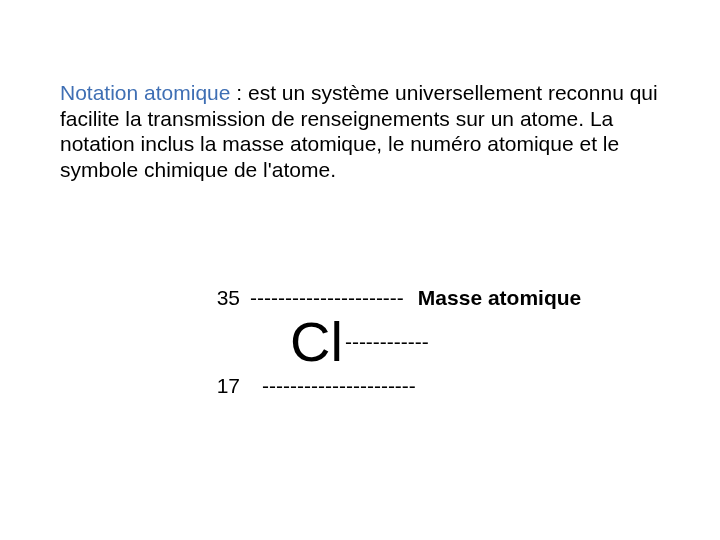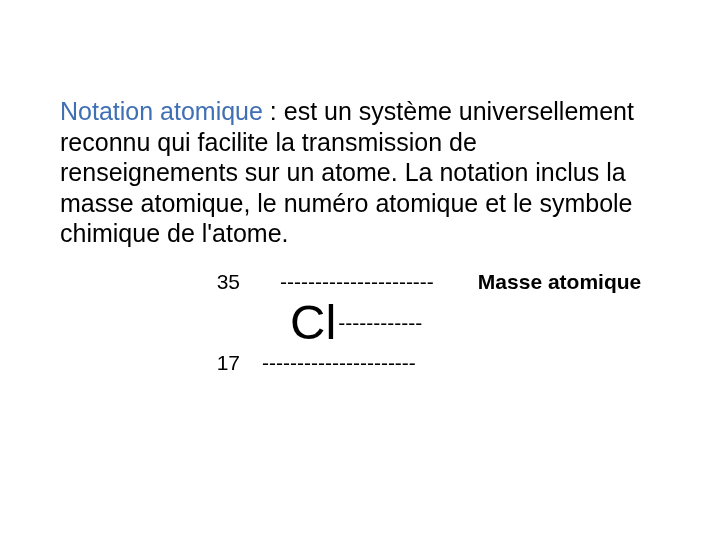--- a/index.html
+++ b/index.html
@@ -12,63 +12,63 @@
     color: #000000;
   }
   .slide {
     position: relative;
     width: 720px;
     height: 540px;
   }
   .para {
     position: absolute;
     left: 60px;
-    top: 96px;
+    top: 80px;
     width: 600px;
-    font-size: 25px;
+    font-size: 21px;
     line-height: 1.22;
     color: #000000;
   }
   .term {
     color: #3f6fb4;
   }
   .diagram {
     position: absolute;
     left: 60px;
     top: 270px;
     width: 600px;
   }
   .row {
     display: flex;
     align-items: center;
     font-size: 21px;
     color: #000000;
   }
-  .row.top { margin-top: 0; gap: 30px; }
+  .row.top { margin-top: 16px; }
   .row.mid { margin-top: 4px; }
   .row.bot { margin-top: 4px; gap: 12px; }
   .num-col {
     width: 180px;
     text-align: right;
     padding-right: 10px;
   }
   .dash-col {
     white-space: nowrap;
     letter-spacing: 0;
   }
   .label-col {
     padding-left: 14px;
     font-weight: bold;
   }
   .symbol-wrap {
     display: flex;
     align-items: center;
   }
   .symbol {
-    font-size: 49px;
+    font-size: 56px;
     line-height: 1;
     padding-left: 40px;
     padding-right: 2px;
   }
 </style>
 </head>
 <body>
 
 <div class="slide">
 

